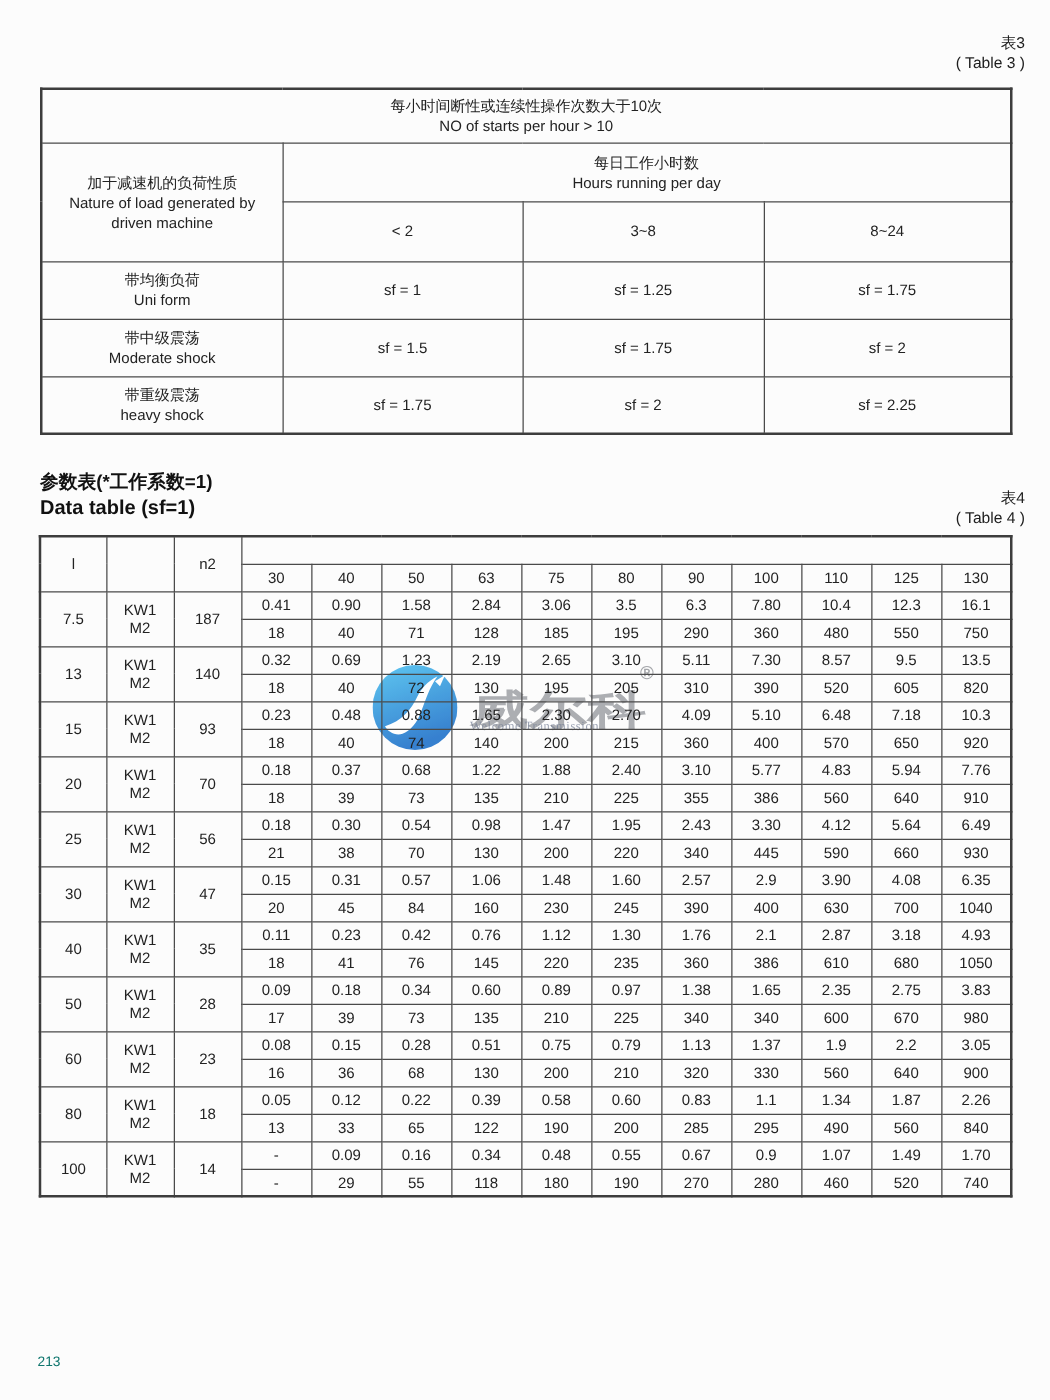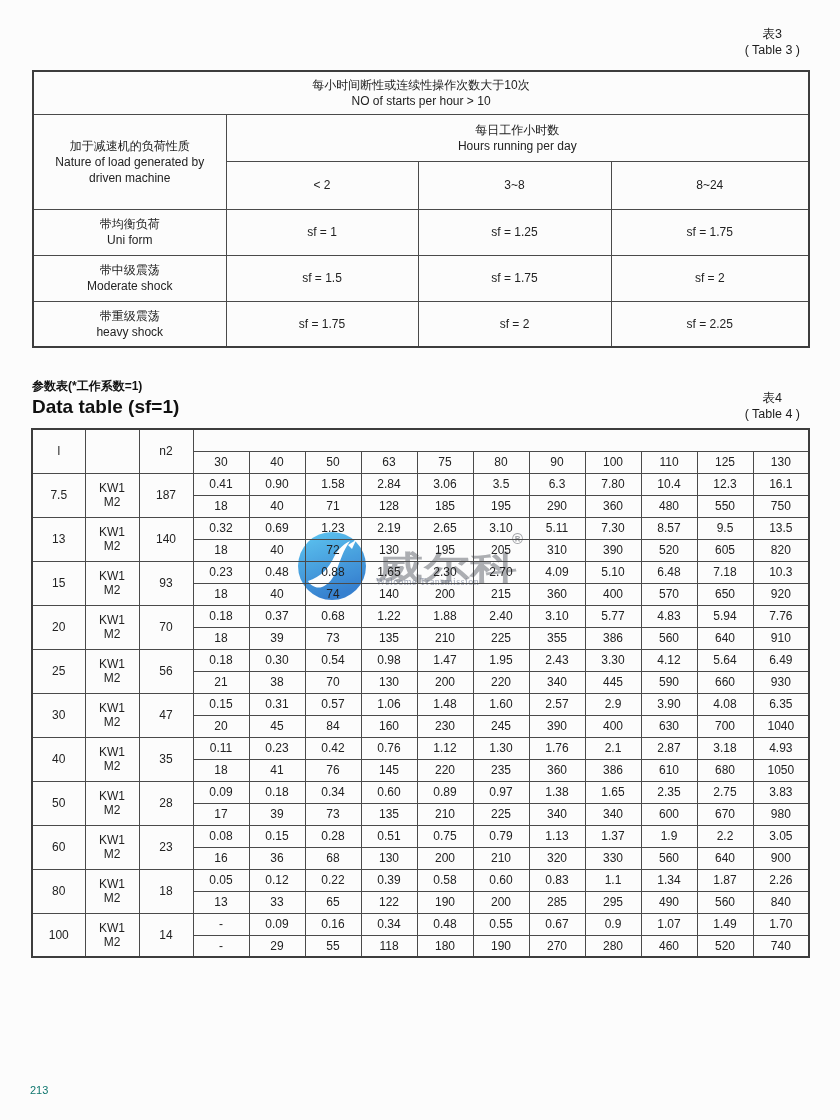--- a/index.html
+++ b/index.html
@@ -6,26 +6,26 @@
   html,body{margin:0;padding:0}
   body{width:840px;height:1120px;background:#fcfcfc;color:#222;
        font-family:"Liberation Sans","DejaVu Sans",sans-serif;position:relative;overflow:hidden}
   table{border-collapse:collapse;table-layout:fixed;background:transparent;position:absolute}
   td{border:1px solid #4a4a4a;text-align:center;vertical-align:middle;padding:0;overflow:hidden}
   .t3{left:32px;top:70px;width:776px;border:2px solid #3d3d3d}
   .t3 td{font-size:12px;line-height:16px}
   .t4{left:31px;top:428px;width:777px;border:2px solid #3d3d3d}
   .t4 td{font-size:12px;line-height:14px}
   .r43{height:43px}.r46{height:46px}.r47{height:47px}.r48{height:48px}.h22{height:22px}
-  .cap{position:absolute;right:40px;text-align:center;font-size:12.5px;line-height:16px;color:#1d1d1d}
+  .cap{position:absolute;right:20px;text-align:right;font-size:12.5px;line-height:16px;color:#1d1d1d}
   .cap3{top:26px}
   .cap4{top:390px}
   .sect{position:absolute;left:32px;top:376px;font-weight:bold;color:#111}
-  .sect .cn{font-size:12px;line-height:20px}
-  .sect .en{font-size:19px;line-height:22px}
+  .sect .cn{font-size:15px;line-height:20px}
+  .sect .en{font-size:16px;line-height:22px}
   .pageno{position:absolute;left:30px;top:1084px;font-size:11px;color:#0f766e}
   .wm{position:absolute;left:298px;top:530px;width:240px;height:76px;pointer-events:none}
   .wm-logo{position:absolute;left:0;top:2px;width:68px;height:68px;opacity:0.88}
   .wm-chars{position:absolute;left:78px;top:6px;height:64px;line-height:64px;font-size:47px;
             font-weight:bold;color:rgba(92,96,104,0.5);white-space:nowrap;
             transform:scaleY(0.7);transform-origin:0 32px}
   .wm-reg{position:absolute;left:214px;top:0;font-size:15px;font-weight:bold;color:rgba(92,96,104,0.55)}
   .wm-sub{position:absolute;left:78px;top:46px;font-size:10px;letter-spacing:.5px;white-space:nowrap;
           font-family:"Liberation Serif","DejaVu Serif",serif;color:rgba(115,125,148,0.7)}
 </style>

